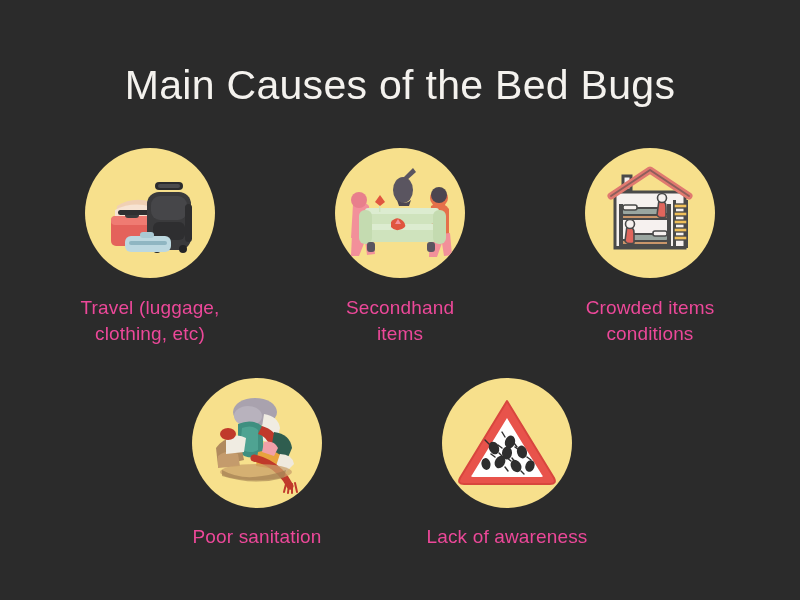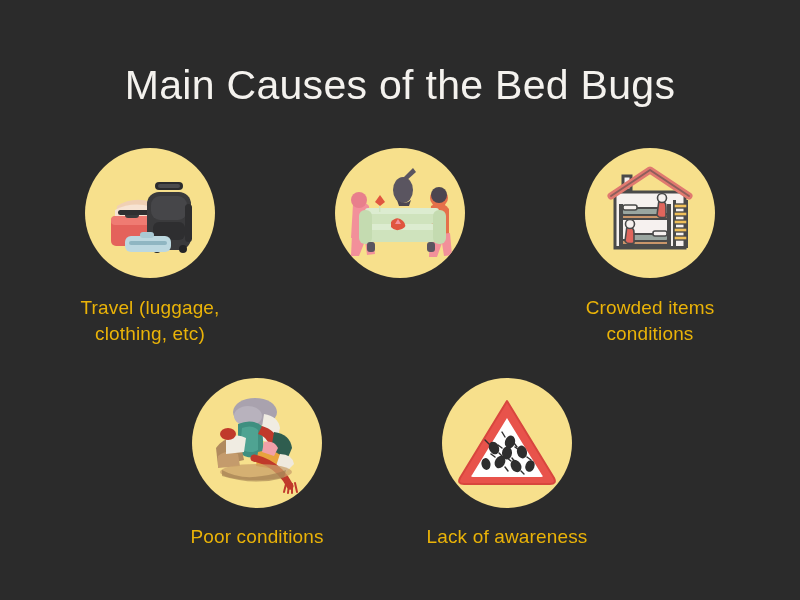--- a/index.html
+++ b/index.html
@@ -69,21 +69,21 @@
     justify-content: center;
     flex: none;
   }
 
   .caption {
     margin-top: 17px;
     text-align: center;
     font-size: 19px;
     font-weight: 300;
     line-height: 1.38;
-    color: #eab308;
+    color: #ec4899;
     letter-spacing: 0.15px;
     white-space: pre-line;
   }
 
   .row2 .caption { margin-top: 16px; }
 
   .icon-svg { display: block; }
 </style>
 </head>
 <body>
@@ -155,20 +155,22 @@
         <rect x="32" y="94" width="8" height="10" rx="3" fill="#5a5560"></rect>
         <rect x="92" y="94" width="8" height="10" rx="3" fill="#5a5560"></rect>
 
         <path d="M56 74 q6 -7 12 -1 q5 5 -1 8 q-7 3 -11 -2 z" fill="#e0553f"></path>
         <path d="M60 76 l3 -5 3 5 z" fill="#f2909a"></path>
 
         <path d="M40 54 l5 -7 5 7 -5 4 z" fill="#e0553f"></path>
         <rect x="44" y="58" width="1.5" height="6" fill="#cfe3bd"></rect>
       </svg>
     </div>
+    <div class="caption">Secondhand
+items</div>
   </div>
 
   <div class="item row1 item-2">
     <div class="circle">
       <svg class="icon-svg" width="130" height="130" viewBox="0 0 130 130">
 
         <rect x="30" y="44" width="70" height="56" fill="#f6f1ef" stroke="#4a4a4a" stroke-width="3"></rect>
 
         <rect x="38" y="28" width="8" height="14" fill="#f6f1ef" stroke="#4a4a4a" stroke-width="3"></rect>
 
@@ -243,21 +245,21 @@
           <line x1="94" y1="106" x2="92" y2="114"></line>
           <line x1="97" y1="106" x2="96" y2="115"></line>
           <line x1="100" y1="106" x2="100" y2="115"></line>
           <line x1="103" y1="105" x2="105" y2="114"></line>
         </g>
 
         <ellipse cx="64" cy="94" rx="36" ry="8" fill="#c9a06a" opacity="0.75"></ellipse>
         <path d="M30 92 q18 10 40 6 q14 -2 24 -6 l-2 8 q-30 8 -62 -2 z" fill="#9c7a4e" opacity="0.6"></path>
       </svg>
     </div>
-    <div class="caption">Poor conditions</div>
+    <div class="caption">Poor sanitation</div>
   </div>
 
   <div class="item row2 item-4">
     <div class="circle">
       <svg class="icon-svg" width="130" height="130" viewBox="0 0 130 130">
 
         <path d="M65 23 L112 100 Q115 106 108 106 L22 106 Q15 106 18 100 Z" fill="#e8534b" stroke="#d8463e" stroke-width="2" stroke-linejoin="round"></path>
 
         <path d="M65 40 L100 97 Q102 99 99 99 L31 99 Q28 99 30 97 Z" fill="#ffffff"></path>
 

